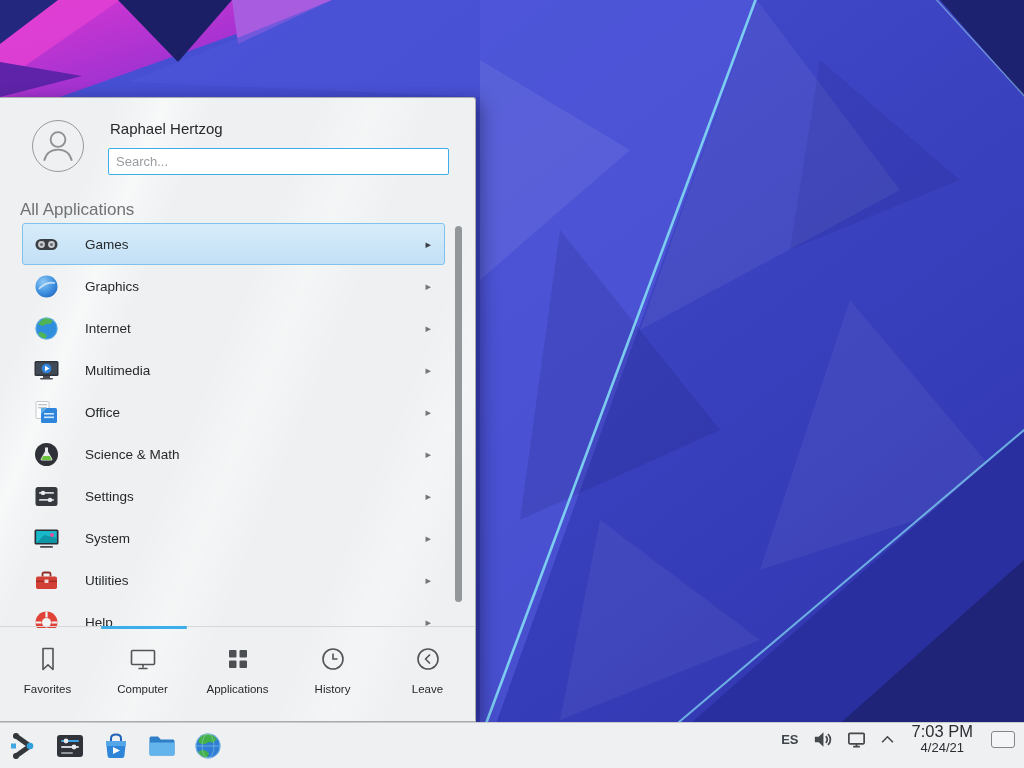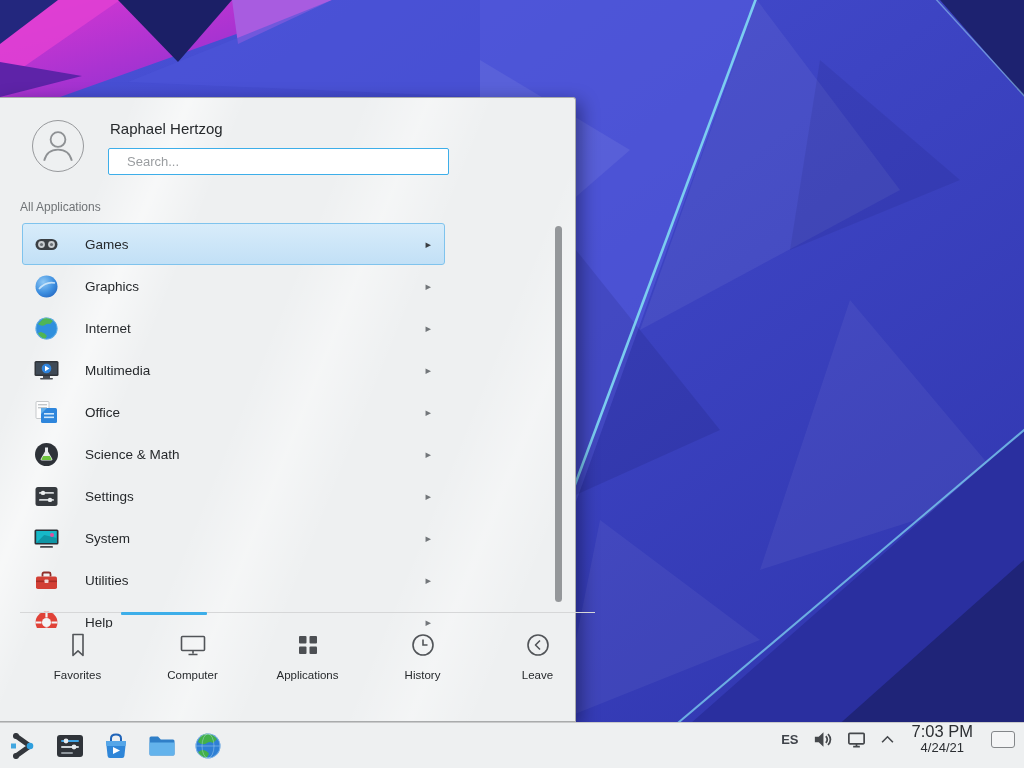--- a/index.html
+++ b/index.html
@@ -2,47 +2,47 @@
 <html><head>
 <meta charset="utf-8">
 <style>
   *{margin:0;padding:0;box-sizing:border-box}
   html,body{width:1024px;height:768px;overflow:hidden;font-family:"Liberation Sans",sans-serif;}
   .desktop{position:relative;width:1024px;height:768px;overflow:hidden;background:#3e46c9;}
   .wallpaper{position:absolute;left:0;top:0;width:1024px;height:768px;}
 
   
   .launcher{
-    position:absolute;left:0;top:97px;width:576px;height:625px;
+    position:absolute;left:0;top:97px;width:476px;height:625px;
     background:
       linear-gradient(112deg, rgba(255,255,255,0) 16%, rgba(255,255,255,.55) 23%, rgba(255,255,255,0) 30%,
                               rgba(255,255,255,0) 44%, rgba(255,255,255,.4) 52%, rgba(255,255,255,0) 60%,
                               rgba(255,255,255,0) 72%, rgba(255,255,255,.35) 80%, rgba(255,255,255,0) 88%),
       #eef0f1;
     border:1px solid #a9abac;border-left:none;border-radius:0 3px 0 0;
     box-shadow:5px 5px 18px rgba(0,0,20,.4);
   }
   .avatar{position:absolute;left:32px;top:22px;width:52px;height:52px;border:1.5px solid #97999c;border-radius:50%;display:flex;align-items:center;justify-content:center;}
   .user-name{position:absolute;left:110px;top:22px;font-size:15px;color:#26292c;}
   .search-box{position:absolute;left:108px;top:50px;width:341px;height:27px;background:#ffffff;border:1px solid #3daee9;border-radius:2px;display:flex;align-items:center;}
-  .search-box input{border:none;outline:none;background:transparent;width:100%;height:100%;padding:0 18px;font-size:13px;color:#2b2e31;font-family:"Liberation Sans",sans-serif;}
+  .search-box input{border:none;outline:none;background:transparent;width:100%;height:100%;padding:0 7px;font-size:13px;color:#2b2e31;font-family:"Liberation Sans",sans-serif;}
   .search-box input::placeholder{color:#9a9da0;opacity:1;}
-  .section-label{position:absolute;left:20px;top:102px;font-size:12px;color:#6f7376;}
+  .section-label{position:absolute;left:20px;top:102px;font-size:17px;color:#6f7376;}
 
   .cat-list{position:absolute;left:0;top:125px;width:480px;height:405px;overflow:hidden;}
   .cat-row{position:absolute;left:22px;width:423px;height:42px;display:flex;align-items:center;border:1px solid transparent;border-radius:3px;}
   .cat-row.selected{background:linear-gradient(#d8ecfa,#c2e0f6);border-color:#7fc3ed;}
   .cat-icon{width:27px;height:27px;margin-left:10px;flex:none;display:flex;}
   .cat-icon svg{width:27px;height:27px;}
   .cat-label{margin-left:25px;font-size:13.5px;color:#26292c;}
   .cat-arrow{position:absolute;right:13px;top:50%;transform:translateY(-50%);font-size:11px;color:#72767a;}
   .cat-row.selected .cat-arrow{color:#3a3e42;}
   .scrollbar-thumb{position:absolute;right:13px;top:128px;width:7px;height:376px;background:#94979a;border-radius:3.5px;}
 
-  .tabbar{position:absolute;left:0;bottom:14px;width:100%;height:95px;border-top:1px solid #d6d7d8;display:flex;margin-left:20px;}
+  .tabbar{position:absolute;left:0;bottom:0;width:100%;height:95px;border-top:1px solid #d6d7d8;display:flex;}
   .tab{flex:1;display:flex;flex-direction:column;align-items:center;padding-top:17px;gap:9px;position:relative;}
   .tab-icon{width:30px;height:30px;display:flex;}
   .tab-icon svg{width:30px;height:30px;}
   .tab-label{font-size:11.5px;color:#26292c;}
   .tab-indicator{position:absolute;top:-1px;left:101px;width:86px;height:3px;background:#3daee9;border-radius:1px;}
 
   
   .taskbar{position:absolute;left:0;bottom:0;width:1024px;height:46px;background:#eef0f1;border-top:1px solid #c9cacb;display:flex;align-items:center;}
   .tb-apps{display:flex;align-items:center;gap:14px;padding-left:8px;}
   .tb-app{width:32px;height:32px;display:flex;align-items:center;justify-content:center;}

